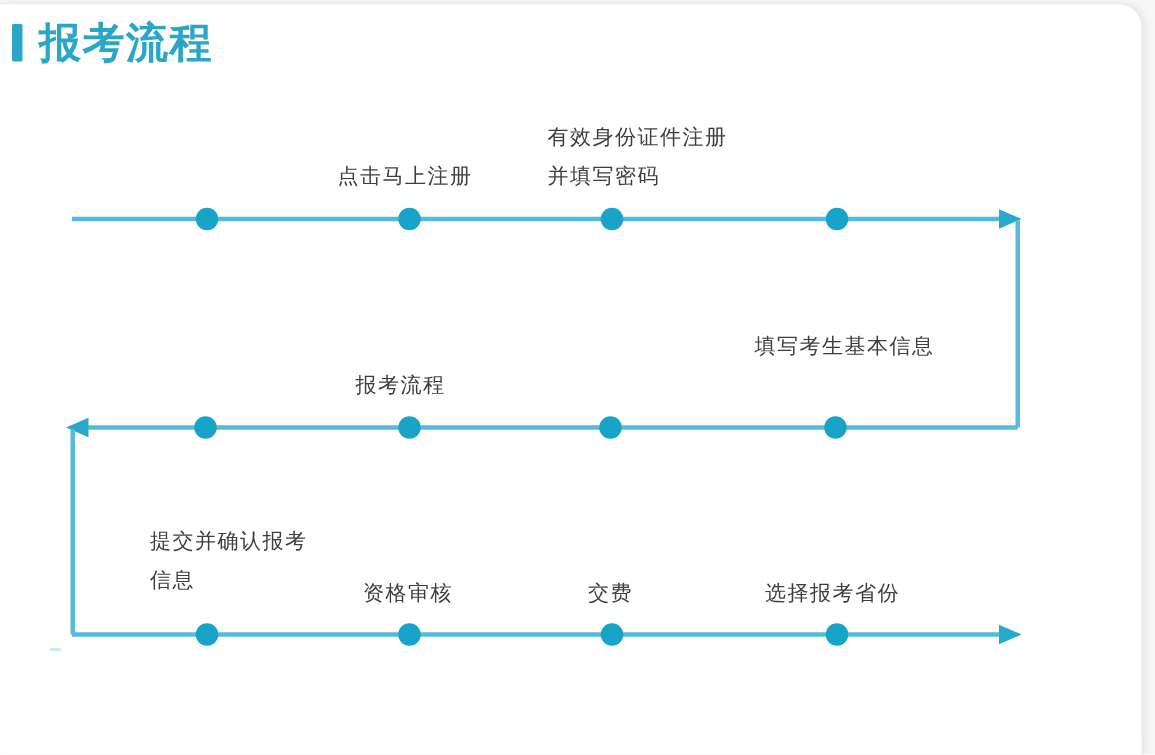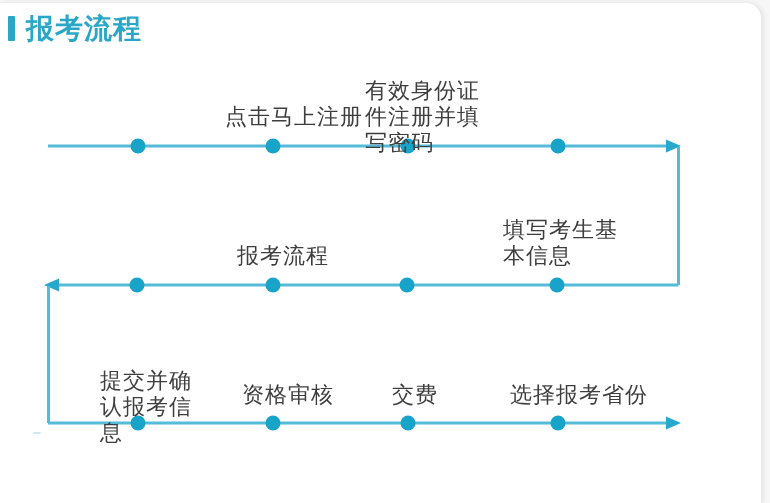--- a/index.html
+++ b/index.html
@@ -23,21 +23,21 @@
     background:#2aa7c6;border-radius:1px;
   }
   .title{
     position:absolute;left:26px;top:7px;margin:0;
     font-size:28px;font-weight:bold;color:#2aa7c6;
     letter-spacing:1px;white-space:nowrap;
   }
   .flow-svg{position:absolute;left:0;top:0;}
   .step-label{
     position:absolute;
-    font-size:22px;line-height:26px;color:#3e3e3e;
+    font-size:14px;line-height:26px;color:#3e3e3e;
     letter-spacing:1px;white-space:nowrap;
   }
   .step-label.wrap{
     white-space:normal;word-break:break-all;
   }
   .stray{
     position:absolute;left:33px;top:429px;width:8px;height:2px;
     background:#cdeaf4;border-radius:1px;
   }
 </style>
@@ -81,19 +81,19 @@
     <circle cx="408" cy="420" r="7.5" fill="#18a4c8"></circle>
     <circle cx="558" cy="420" r="7.5" fill="#18a4c8"></circle>
   </svg>
 
   <div class="step-label" style="left:225px;top:101px">点击马上注册</div>
   <div class="step-label wrap" style="left:365px;top:75px;width:128px">有效身份证件注册并填写密码</div>
 
   <div class="step-label" style="left:237px;top:240px">报考流程</div>
   <div class="step-label wrap" style="left:503px;top:214px;width:128px">填写考生基本信息</div>
 
-  <div class="step-label wrap" style="left:100px;top:365px;width:110px">提交并确认报考信息</div>
+  <div class="step-label wrap" style="left:100px;top:344px;width:110px">提交并确认报考信息</div>
   <div class="step-label" style="left:242px;top:379px">资格审核</div>
   <div class="step-label" style="left:392px;top:379px">交费</div>
   <div class="step-label" style="left:510px;top:379px">选择报考省份</div>
 
   <span class="stray"></span>
 </div>
 
 </body></html>

